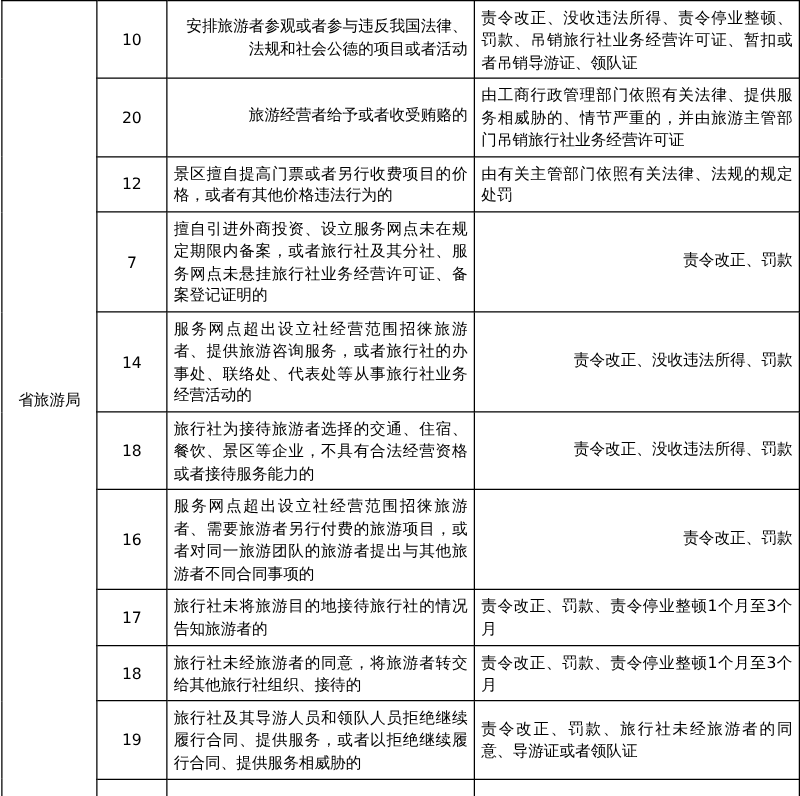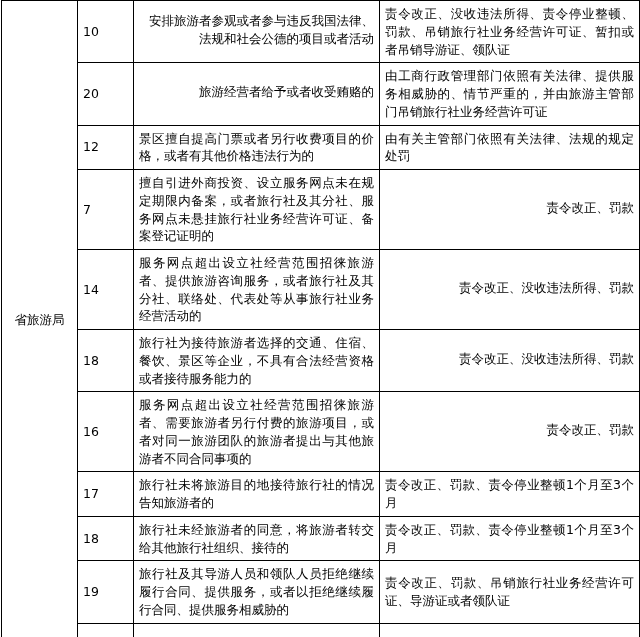--- a/index.html
+++ b/index.html
@@ -38,20 +38,21 @@
   col.c-num  { width: 56px; }
   col.c-act  { width: 246px; }
   col.c-pen  { width: 260px; }
 
   td.dept {
     text-align: center;
     font-size: 13px;
     padding: 0 2px;
   }
   td.num {
+    text-align: center;
     font-size: 12.5px;
   }
   td.act {
     text-align: justify;
     text-justify: inter-ideograph;
   }
   td.pen {
     text-align: justify;
     text-justify: inter-ideograph;
   }
@@ -99,21 +100,21 @@
       </tr>
 
       <tr>
         <td class="num">7</td>
         <td class="act">擅自引进外商投资、设立服务网点未在规定期限内备案，或者旅行社及其分社、服务网点未悬挂旅行社业务经营许可证、备案登记证明的</td>
         <td class="pen ctr">责令改正、罚款</td>
       </tr>
 
       <tr>
         <td class="num">14</td>
-        <td class="act">服务网点超出设立社经营范围招徕旅游者、提供旅游咨询服务，或者旅行社及其分社、联络处、代表处等从事旅行社业务经营活动的</td>
+        <td class="act">服务网点超出设立社经营范围招徕旅游者、提供旅游咨询服务，或者旅行社的办事处、联络处、代表处等从事旅行社业务经营活动的</td>
         <td class="pen ctr">责令改正、没收违法所得、罚款</td>
       </tr>
 
       <tr>
         <td class="num">18</td>
         <td class="act">旅行社为接待旅游者选择的交通、住宿、餐饮、景区等企业，不具有合法经营资格或者接待服务能力的</td>
         <td class="pen ctr">责令改正、没收违法所得、罚款</td>
       </tr>
 
       <tr>
@@ -130,21 +131,21 @@
 
       <tr>
         <td class="num">18</td>
         <td class="act">旅行社未经旅游者的同意，将旅游者转交给其他旅行社组织、接待的</td>
         <td class="pen">责令改正、罚款、责令停业整顿1个月至3个月</td>
       </tr>
 
       <tr>
         <td class="num">19</td>
         <td class="act">旅行社及其导游人员和领队人员拒绝继续履行合同、提供服务，或者以拒绝继续履行合同、提供服务相威胁的</td>
-        <td class="pen">责令改正、罚款、吊销旅行社业务经营许可证、导游证或者领队证</td>
+        <td class="pen">责令改正、罚款、旅行社未经旅游者的同意、导游证或者领队证</td>
       </tr>
 
       <tr class="last-row-clip">
         <td class="num"></td>
         <td class="act"></td>
         <td class="pen"></td>
       </tr>
 
     </tbody>
   </table>

